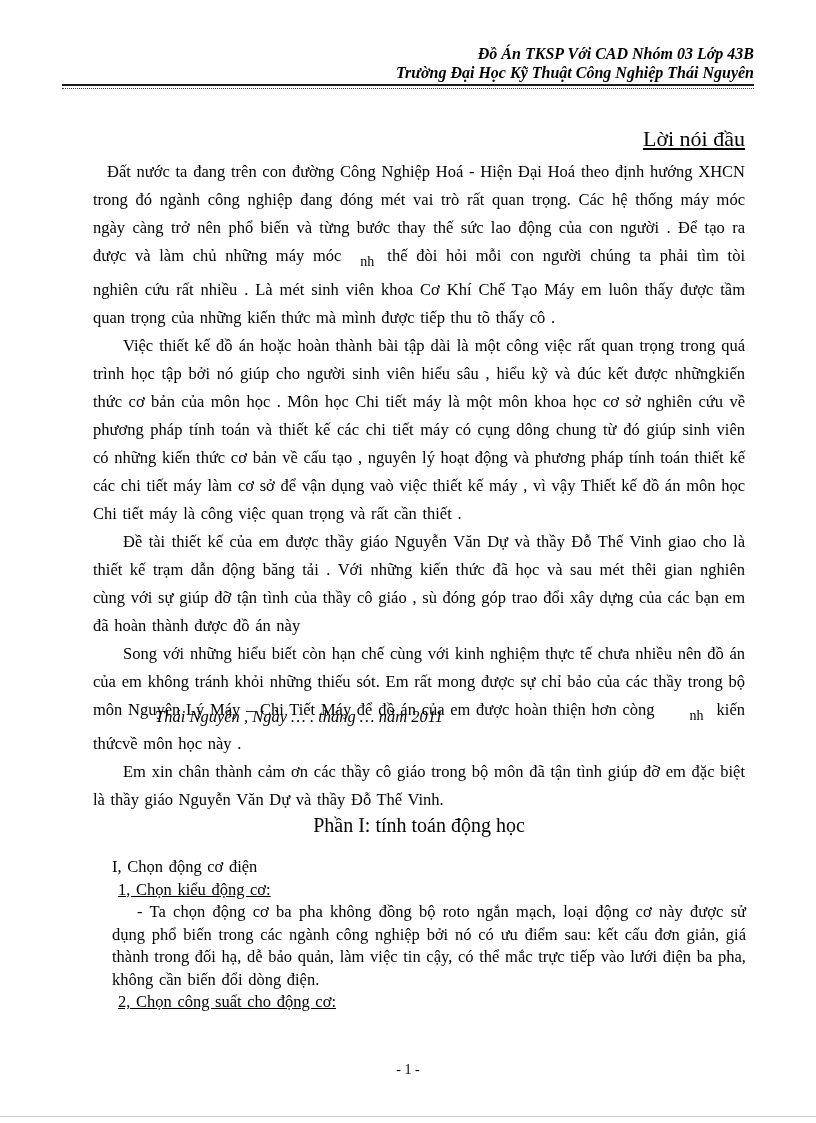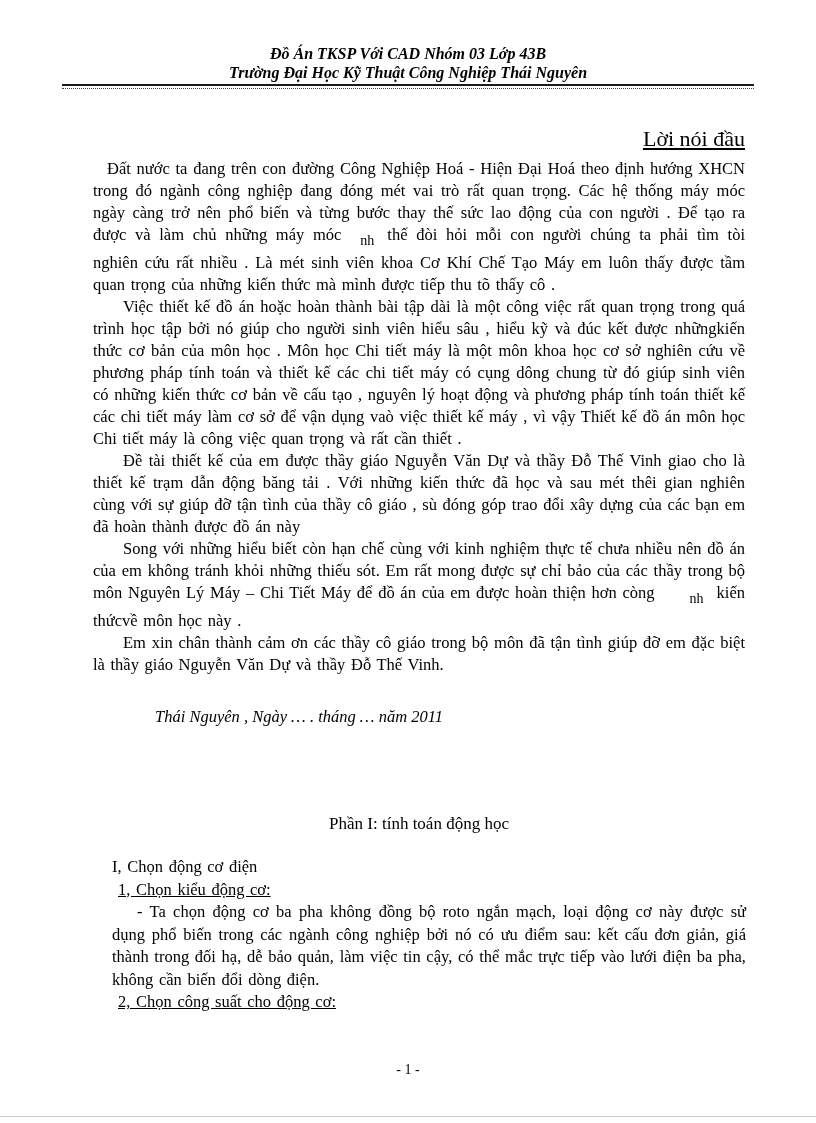--- a/index.html
+++ b/index.html
@@ -13,21 +13,21 @@
     font-family: "Liberation Serif", "DejaVu Serif", serif;
     overflow: hidden;
   }
 
   
   .doc-header {
     position: absolute;
     top: 44px;
     left: 62px;
     width: 692px;
-    text-align: center;
+    text-align: right;
     font-size: 16px;
     line-height: 19px;
     font-weight: bold;
     font-style: italic;
   }
   .header-rule {
     position: absolute;
     left: 62px;
     width: 692px;
     height: 0;
@@ -44,21 +44,21 @@
     text-align: right;
     font-size: 22px;
     text-decoration: underline;
   }
   .intro {
     position: absolute;
     top: 158px;
     left: 93px;
     width: 652px;
     font-size: 16.5px;
-    line-height: 22px;
+    line-height: 28px;
     text-align: justify;
     word-spacing: 1.5px;
   }
   .intro p { margin: 0; }
   .intro p.ind-sm { text-indent: 14px; }
   .intro p.ind-lg { text-indent: 30px; }
   .subnh {
     display: inline-block;
     font-size: 14px;
     vertical-align: -5px;
@@ -88,21 +88,21 @@
     text-indent: 142px;
   }
 
   
   .part1-heading {
     position: absolute;
     top: 814px;
     left: 93px;
     width: 652px;
     text-align: center;
-    font-size: 17px;
+    font-size: 20px;
   }
   .part1 {
     position: absolute;
     top: 856px;
     left: 112px;
     width: 634px;
     font-size: 16.5px;
     line-height: 22.5px;
     word-spacing: 1.5px;
   }

